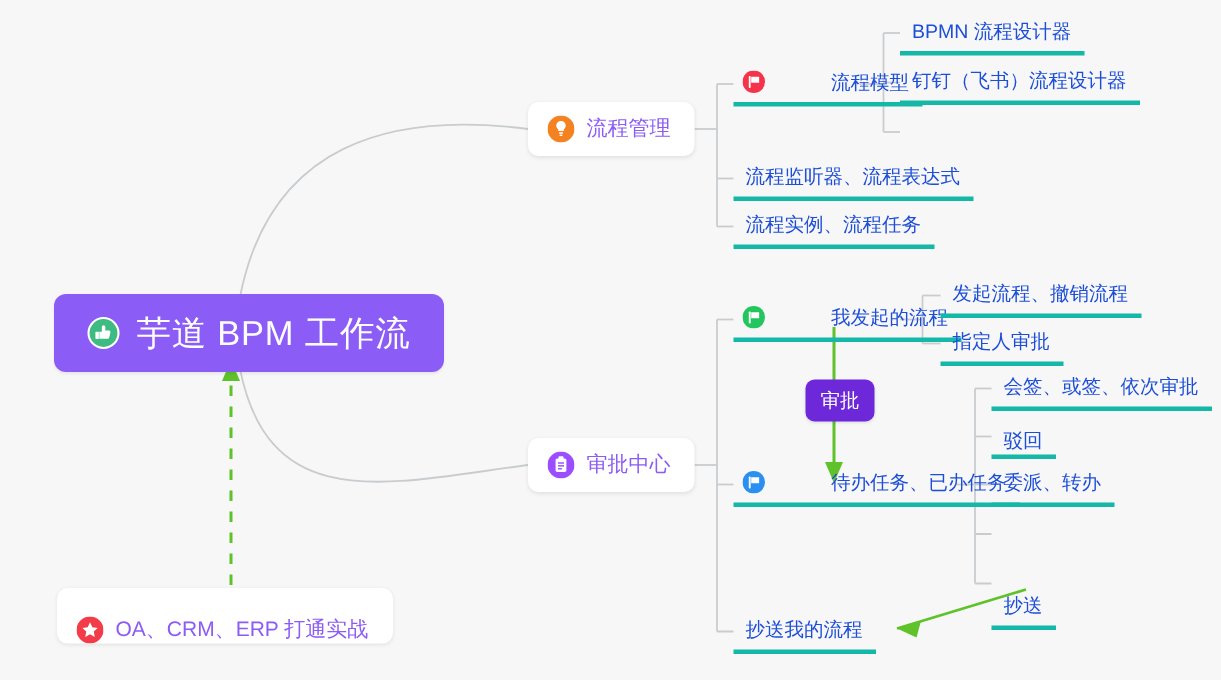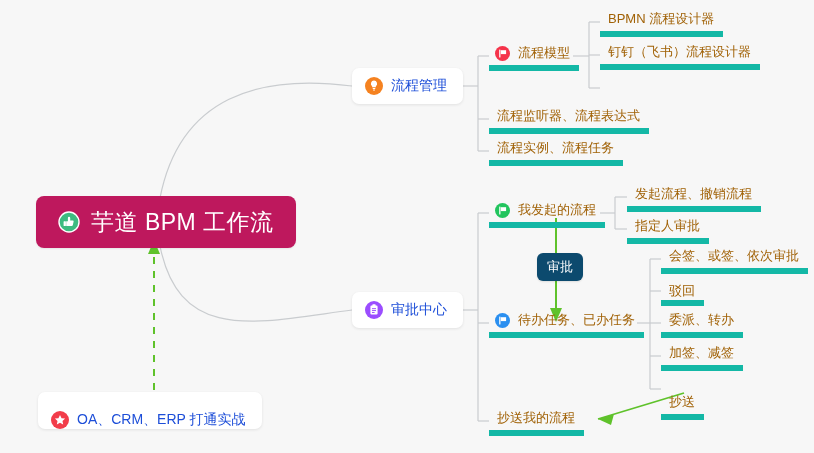--- a/index.html
+++ b/index.html
@@ -33,58 +33,58 @@
   .node {
     position: absolute;
     box-sizing: border-box;
     display: flex;
     align-items: center;
     white-space: nowrap;
   }
 
   
   .node-root {
-    background: #be185d;
+    background: #8b5cf6;
     border-radius: 8px;
     padding: 0 22px;
     height: 52px;
     color: #ffffff;
     font-size: 23px;
     letter-spacing: 0.5px;
     box-shadow: 0 1px 2px rgba(0,0,0,0.07);
   }
   .node-root .label { margin-left: 11px; font-weight: 400; }
 
   
   .node-card {
     background: #ffffff;
     border-radius: 7px;
     height: 36px;
     padding: 0 16px 0 13px;
     font-size: 14px;
-    color: #1d4ed8;
+    color: #8b5cf6;
     box-shadow: 0 1px 3px rgba(0,0,0,0.09);
   }
   .node-card .label { margin-left: 8px; }
 
   
   .node-leaf {
     height: 30px;
     font-size: 13px;
-    color: #a16207;
-    border-bottom: 6px solid #14b8a6;
+    color: #1d4ed8;
+    border-bottom: 3px solid #14b8a6;
     padding: 0 9px 0 8px;
   }
-  .node-leaf.with-icon { padding-left: 6px; }
+  .node-leaf.with-icon { padding-left: 6px; gap: 36px; }
   .node-leaf .label { margin-left: 8px; }
   .node-leaf.plain .label { margin-left: 0; }
 
   
   .node-tag {
-    background: #0c4a6e;
+    background: #6d28d9;
     border-radius: 6px;
     height: 28px;
     padding: 0 10px;
     color: #ffffff;
     font-size: 13px;
     justify-content: center;
     box-shadow: 0 1px 2px rgba(0,0,0,0.10);
   }
 
   
@@ -259,23 +259,20 @@
 
   <div class="node node-leaf plain" style="left:661px; top:244px;">
     <span class="label">会签、或签、依次审批</span>
   </div>
   <div class="node node-leaf plain" style="left:661px; top:276px;align-items:flex-end;">
     <span class="label">驳回</span>
   </div>
   <div class="node node-leaf plain" style="left:661px; top:308px;">
     <span class="label">委派、转办</span>
   </div>
-  <div class="node node-leaf plain" style="left:661px; top:341px;">
-    <span class="label">加签、减签</span>
-  </div>
   <div class="node node-leaf plain" style="left:661px; top:374px;margin-top:16px;">
     <span class="label">抄送</span>
   </div>
 
   <div class="node node-leaf plain" style="left:489px; top:406px;">
     <span class="label">抄送我的流程</span>
   </div>
 
   <div class="node node-card" style="left:38px; top:392px; height:37px;align-items:flex-end;">
     <span class="ico ico-md">

